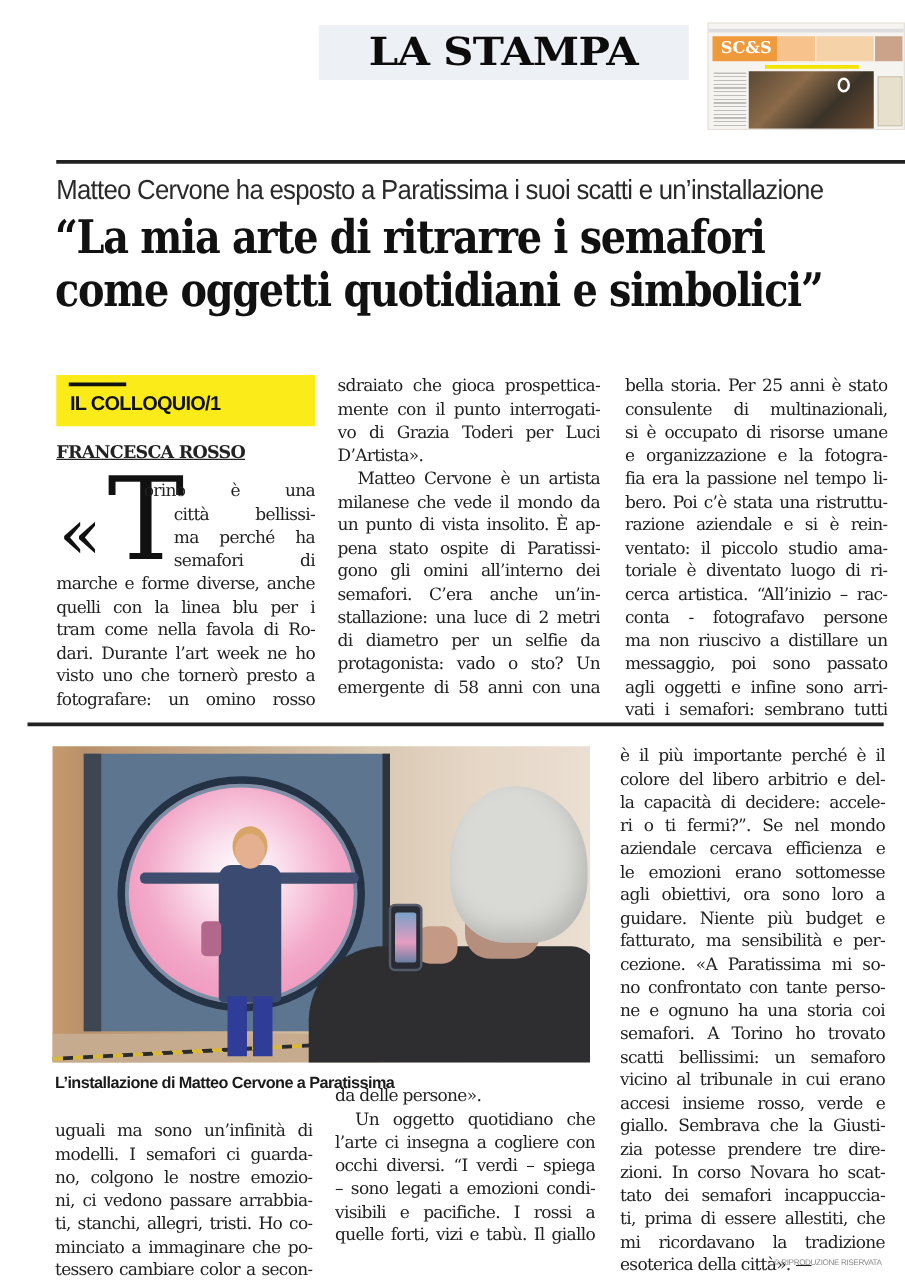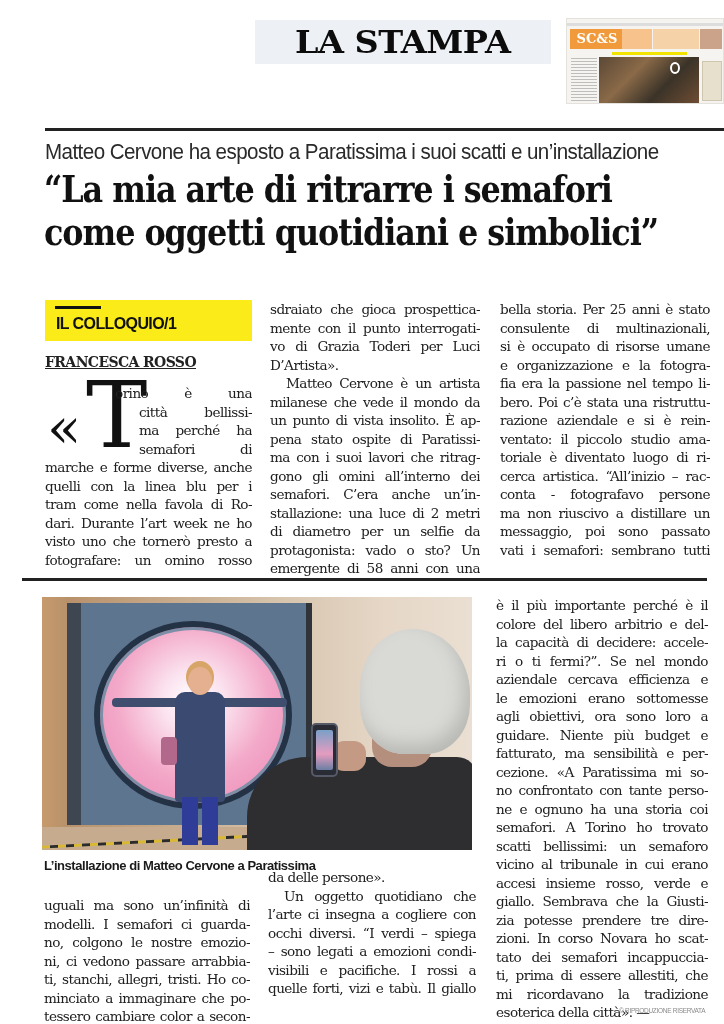--- a/index.html
+++ b/index.html
@@ -155,21 +155,20 @@
 
 <div class="col" style="left:270px; top:300px; width:210px;">
   <span class="ln">sdraiato che gioca prospettica-</span>
   <span class="ln">mente con il punto interrogati-</span>
   <span class="ln">vo di Grazia Toderi per Luci</span>
   <span class="ln last">D’Artista».</span>
   <span class="ln indent">Matteo Cervone è un artista</span>
   <span class="ln">milanese che vede il mondo da</span>
   <span class="ln">un punto di vista insolito. È ap-</span>
   <span class="ln">pena stato ospite di Paratissi-</span>
-  <span class="ln">ma con i suoi lavori che ritrag-</span>
   <span class="ln">gono gli omini all’interno dei</span>
   <span class="ln">semafori. C’era anche un’in-</span>
   <span class="ln">stallazione: una luce di 2 metri</span>
   <span class="ln">di diametro per un selfie da</span>
   <span class="ln">protagonista: vado o sto? Un</span>
   <span class="ln">emergente di 58 anni con una</span>
 </div>
 
 <div class="col" style="left:500px; top:300px; width:210px;">
   <span class="ln">bella storia. Per 25 anni è stato</span>
@@ -178,20 +177,21 @@
   <span class="ln">e organizzazione e la fotogra-</span>
   <span class="ln">fia era la passione nel tempo li-</span>
   <span class="ln">bero. Poi c’è stata una ristruttu-</span>
   <span class="ln">razione aziendale e si è rein-</span>
   <span class="ln">ventato: il piccolo studio ama-</span>
   <span class="ln">toriale è diventato luogo di ri-</span>
   <span class="ln">cerca artistica. “All’inizio – rac-</span>
   <span class="ln">conta - fotografavo persone</span>
   <span class="ln">ma non riuscivo a distillare un</span>
   <span class="ln">messaggio, poi sono passato</span>
+  <span class="ln">agli oggetti e infine sono arri-</span>
   <span class="ln">vati i semafori: sembrano tutti</span>
 </div>
 
 <div class="rule-mid"></div>
 
 <div class="photo-main">
   <div class="pm-backdrop"></div>
   <div class="pm-ring"></div>
   <div class="pm-arms"></div>
   <div class="pm-woman-body"></div>

